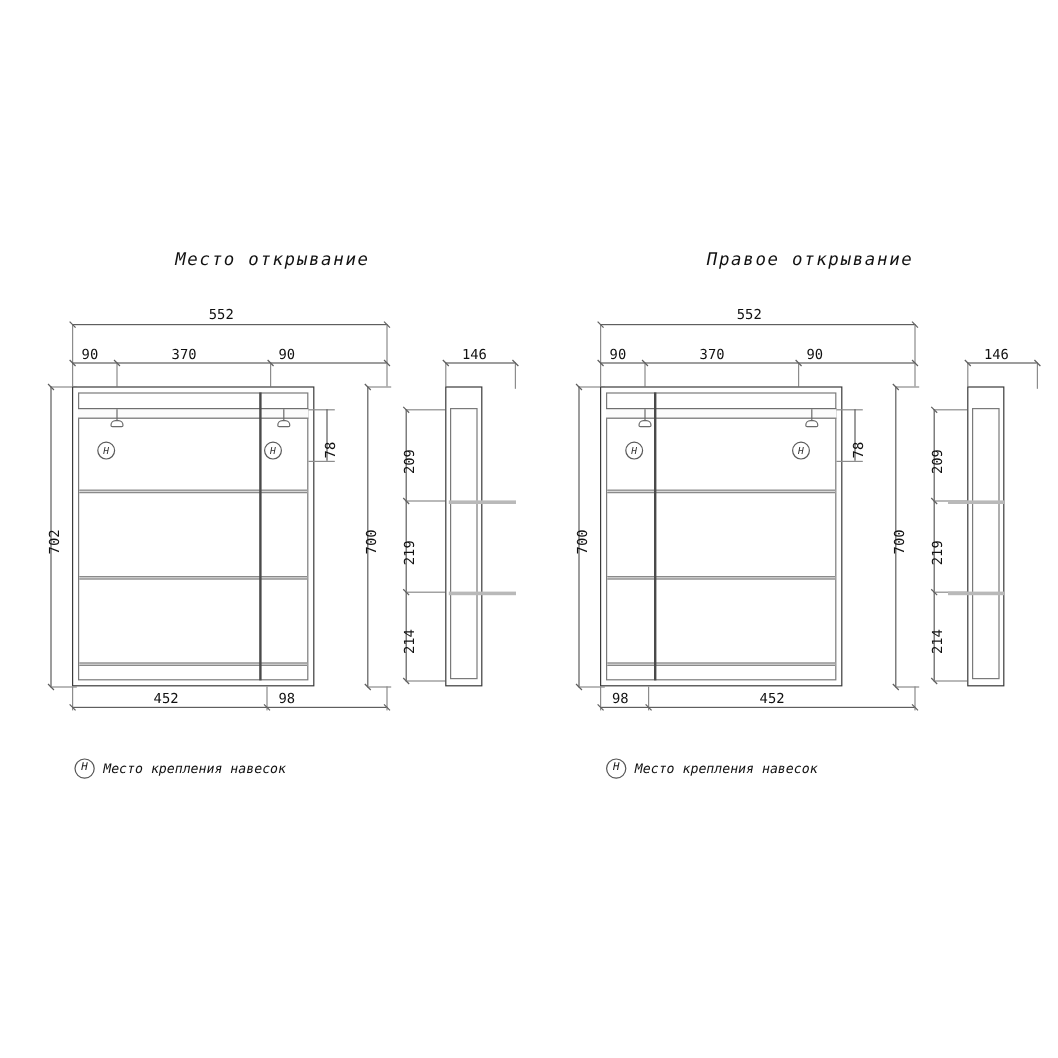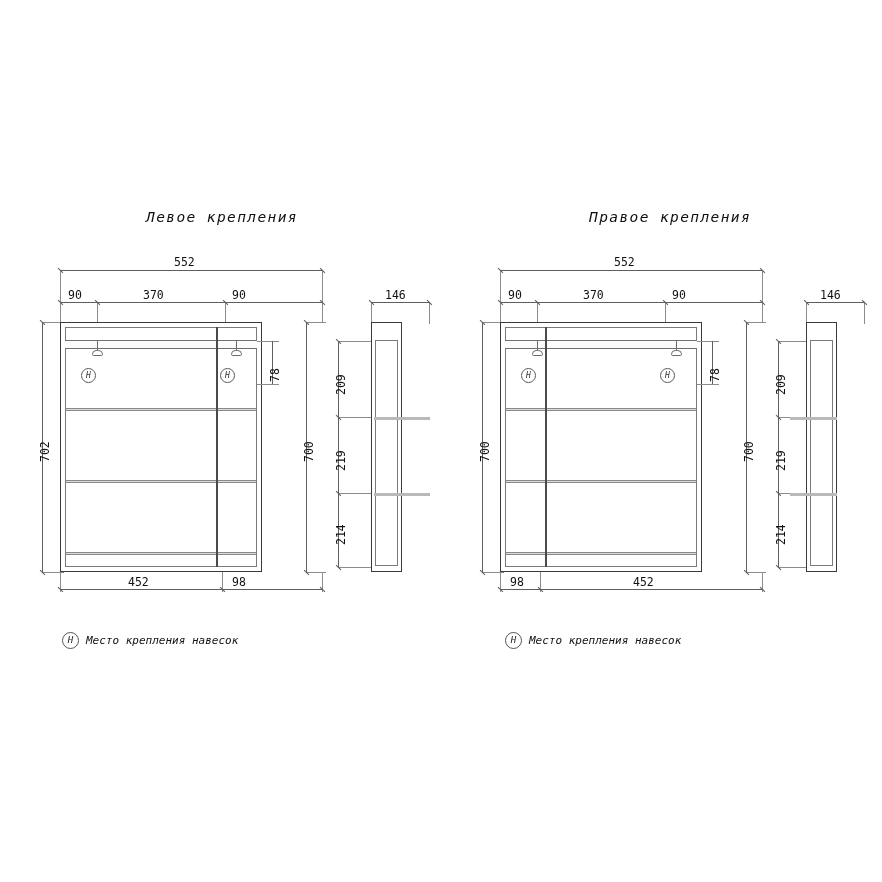--- a/index.html
+++ b/index.html
@@ -36,22 +36,22 @@
   .legend .lbl{font-size:11px;font-style:italic;font-family:"DejaVu Sans Mono",monospace;white-space:nowrap;color:#111;}
 
   
   .tick{position:absolute;width:7px;height:1px;background:#5e5e5e;transform:rotate(45deg);}
 </style>
 </head>
 <body>
 
 <div id="sheet">
 
-  <div class="ttl" style="left:146px;top:209px;">Левое крепления</div>
-  <div class="ttl" style="left:589px;top:209px;">Правое крепления</div>
+  <div class="ttl" style="left:146px;top:209px;">Место открывание</div>
+  <div class="ttl" style="left:589px;top:209px;">Правое открывание</div>
 
   <div>
 
     <div class="ln hl" style="left:60px;top:270px;width:262px;"></div>
     <div class="ln vl thin" style="left:60px;top:270px;height:52px;"></div>
     <div class="ln vl thin" style="left:322px;top:270px;height:52px;"></div>
     <div class="tick" style="left:57px;top:270px;"></div>
     <div class="tick" style="left:319px;top:270px;"></div>
     <div class="dim-txt" style="left:174px;top:255px;">552</div>
 

